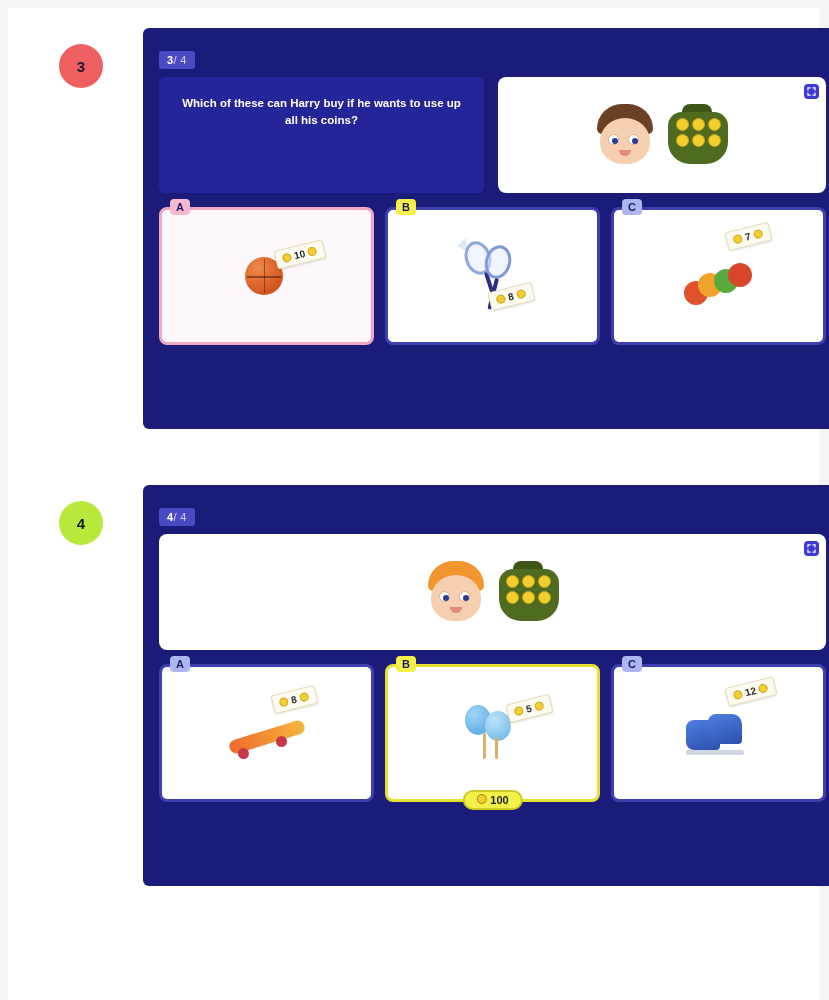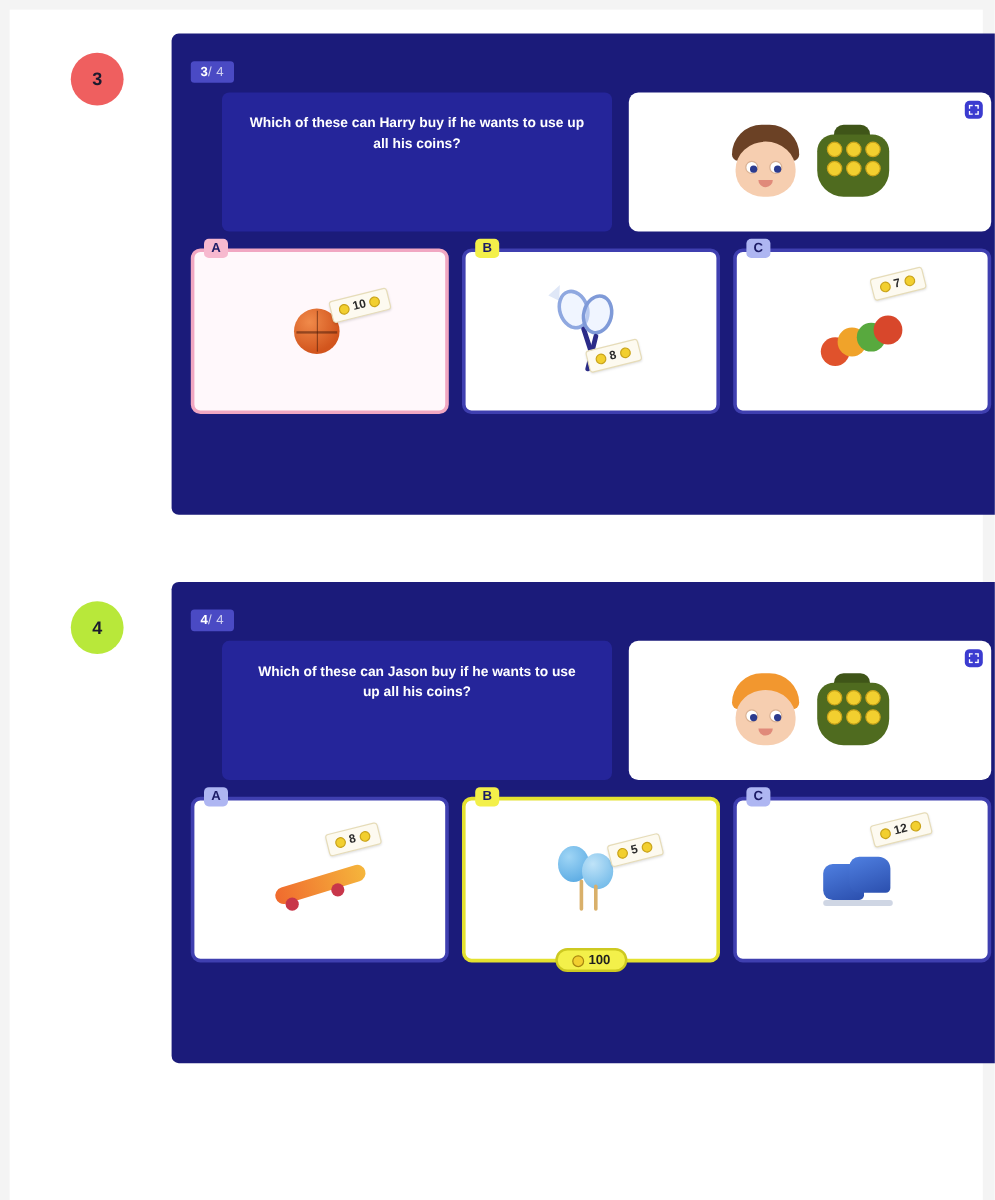--- a/index.html
+++ b/index.html
@@ -92,21 +92,20 @@
     min-height: 116px;
     padding: 18px 22px;
     color: #ffffff;
     font-size: 11.5px;
     font-weight: bold;
     text-align: center;
     line-height: 1.45;
     display: flex;
     align-items: flex-start;
     justify-content: center;
-    margin-left: 26px;
   }
   .media-panel {
     flex: 1 1 auto;
     background: #ffffff;
     border-radius: 8px;
     min-height: 116px;
     position: relative;
     display: flex;
     align-items: center;
     justify-content: center;
@@ -269,21 +268,21 @@
     left: 50%;
     transform: translateX(-50%);
     background: #f3f04a;
     border: 2px solid #cdc921;
     border-radius: 11px;
     padding: 2px 12px;
     font-size: 11px;
     font-weight: bold;
     color: #1f1f1f;
     display: flex;
-    align-items: flex-end;
+    align-items: flex-start;
     gap: 4px;
     white-space: nowrap;
   }
   .total-pill .dot {
     width: 10px; height: 10px;
     border-radius: 50%;
     background: #f2cf2f;
     border: 1px solid #a8870f;
   }
 
@@ -508,21 +507,20 @@
 
   <div class="q-block">
     <div class="q-badge" style="background:#b8e83a">4</div>
 
     <div class="card tall">
       <div class="prog-pill">
         <span class="cur">4</span><span class="tot">/&nbsp;</span><span class="tot">4</span>
       </div>
 
       <div class="stem-row">
-        <div class="stem-panel">Which of these can Jason buy if he wants to use up all his coins?</div>
 
         <div class="media-panel">
           <div class="expand-btn">
             <svg width="9" height="9" viewBox="0 0 10 10" aria-hidden="true">
               <path d="M1 4 L1 1 L4 1 M6 1 L9 1 L9 4 M9 6 L9 9 L6 9 M4 9 L1 9 L1 6" fill="none" stroke="#ffffff" stroke-width="1.3"></path>
             </svg>
           </div>
 
           <div class="face">
             <div class="hair" style="background:#f2972f"></div>

